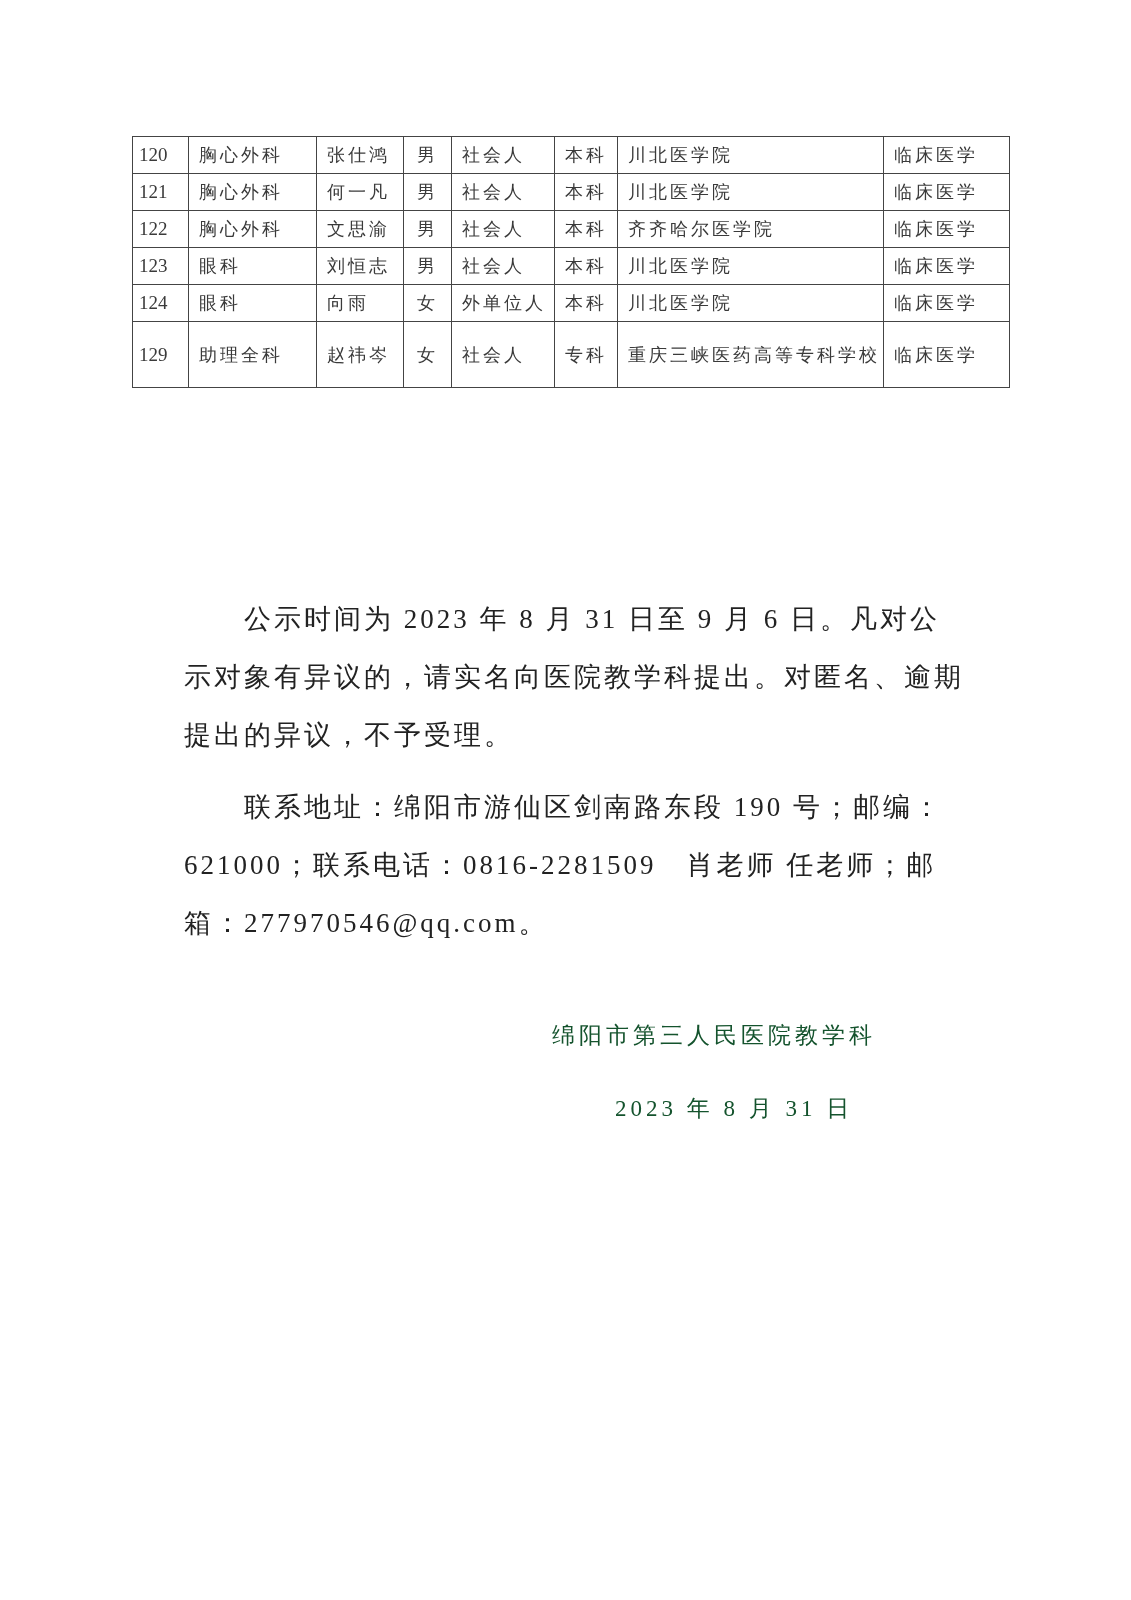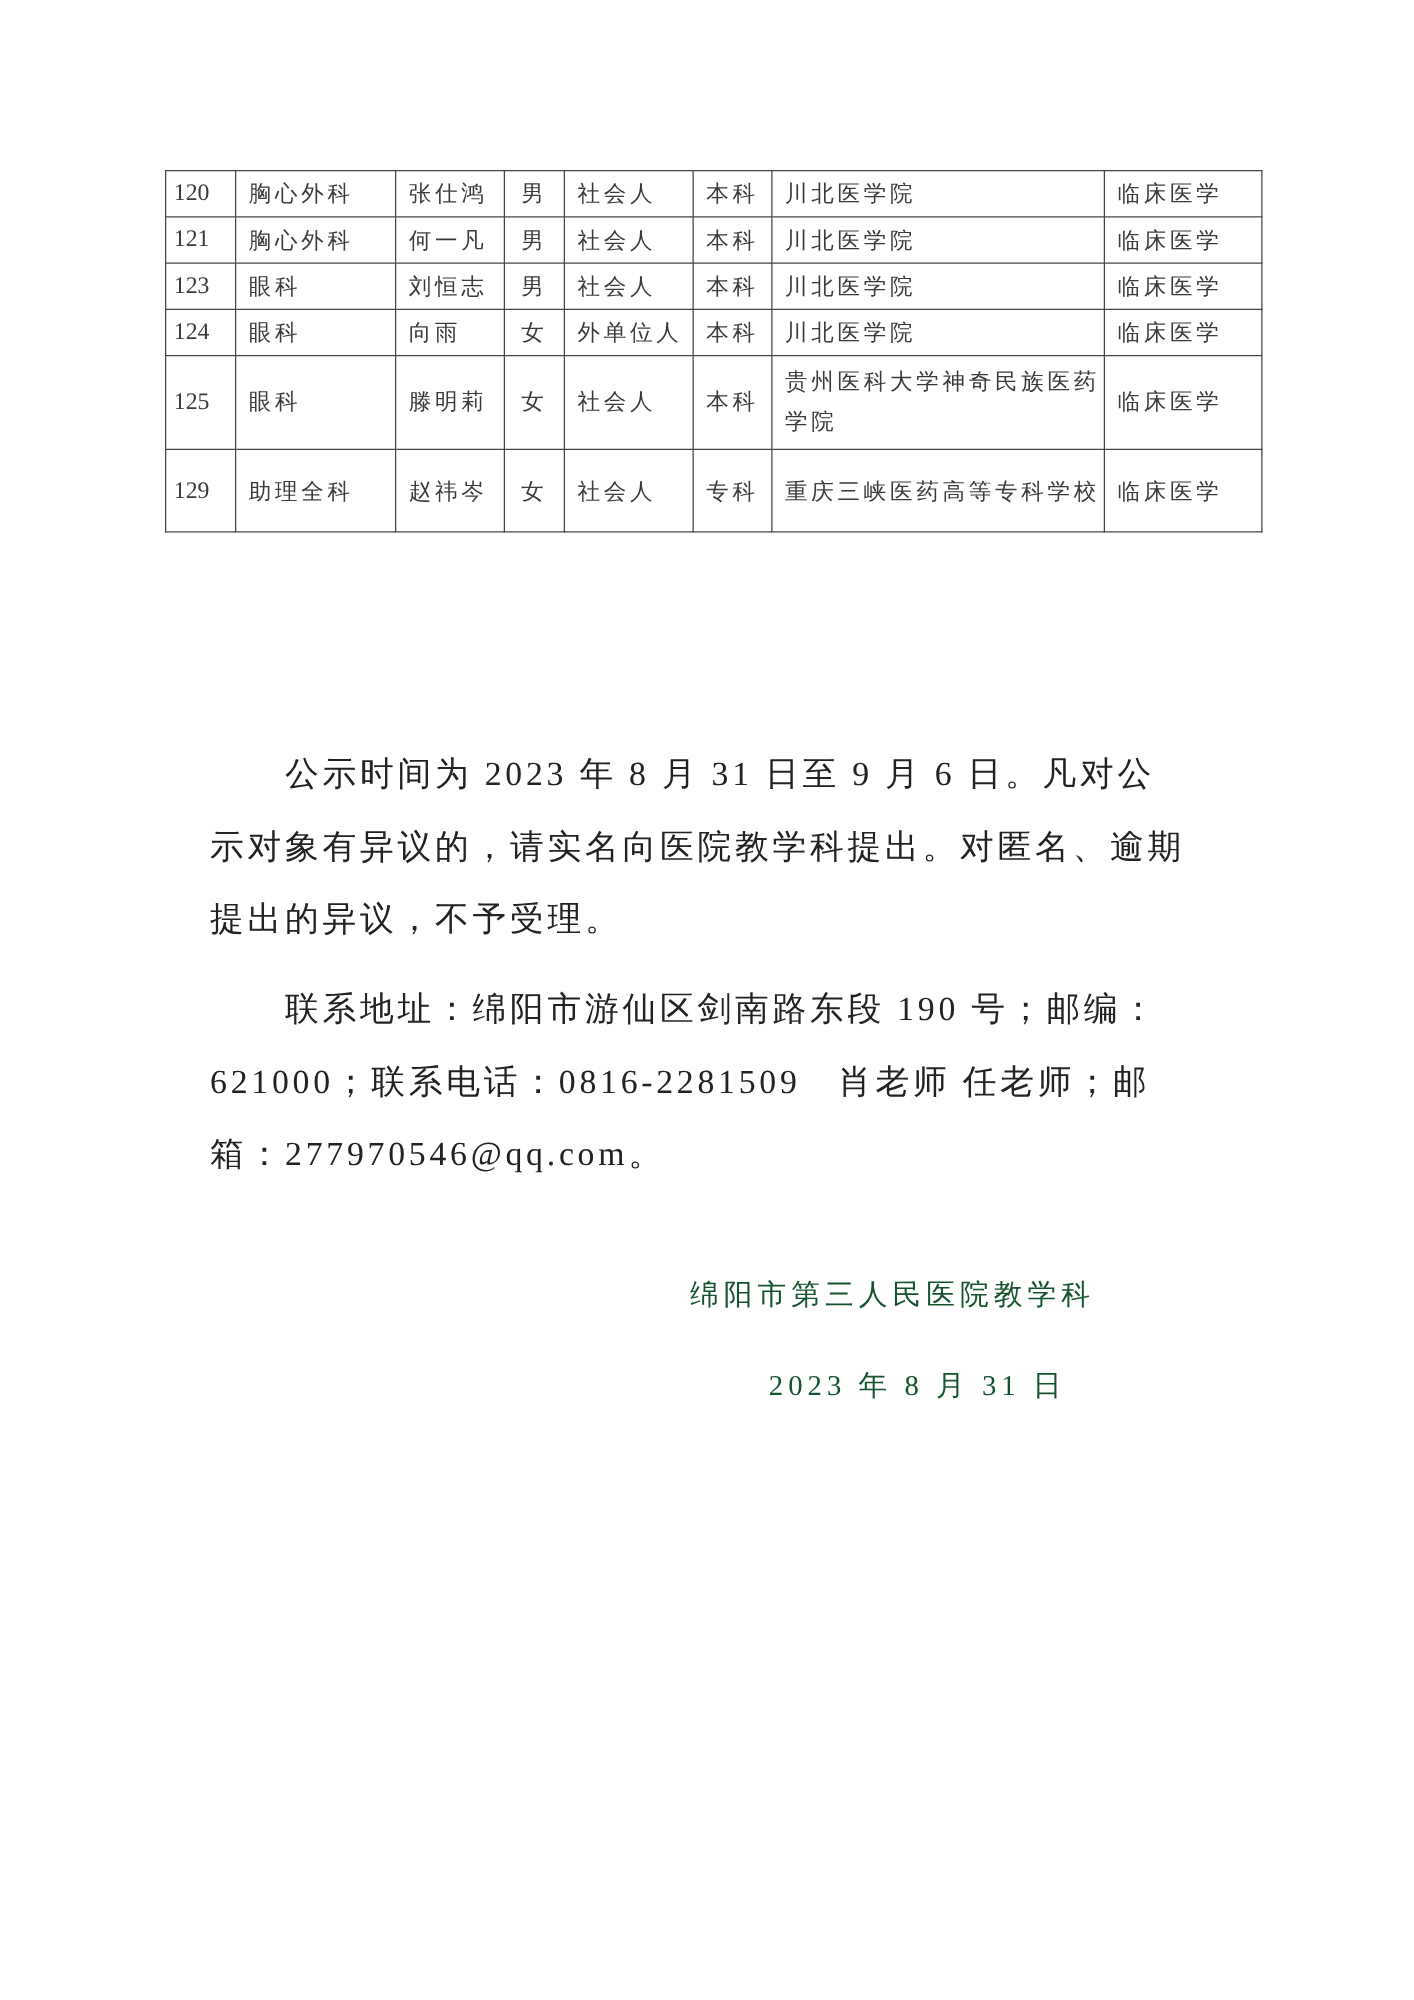--- a/index.html
+++ b/index.html
@@ -8,21 +8,21 @@
   table.roster { position:absolute; left:116px; top:136px; border-collapse:collapse;
                  table-layout:fixed; width:877px;margin-left:16px; }
   table.roster td { border:1.3px solid #444; font-size:18px; color:#3a3a3a;
                     padding:0 0 0 10px; vertical-align:middle; letter-spacing:3px;
                     font-family:"DejaVu Sans","Liberation Sans",sans-serif; font-weight:300; }
   table.roster td.num { padding-left:6px; letter-spacing:0; font-family:"Liberation Serif",serif; font-size:19px; }
   table.roster td.center { text-align:center; padding-left:0; }
   tr.r37 td { height:36px; }
   tr.r75 td { height:74px; line-height:32px; }
   tr.r66 td { height:65px; }
-  .para { position:absolute; left:168px; width:780px; font-size:27px; line-height:58px;
+  .para { position:absolute; left:184px; width:780px; font-size:27px; line-height:58px;
           color:#222; letter-spacing:3px; font-family:"Liberation Serif","DejaVu Serif",serif; }
   .para p { margin:0; }
   .indent { text-indent:60px; }
   .sign { position:absolute; font-size:23px; color:#14532d; letter-spacing:4px;
           font-family:"Liberation Serif","DejaVu Serif",serif; }
 </style>
 </head>
 <body>
 
 <table class="roster">
@@ -51,47 +51,47 @@
         <td class="num">121</td>
         <td>胸心外科</td>
         <td>何一凡</td>
         <td class="center">男</td>
         <td>社会人</td>
         <td class="center">本科</td>
         <td>川北医学院</td>
         <td>临床医学</td>
       </tr>
       <tr class="r37">
+        <td class="num">122</td>
+        <td>胸心外科</td>
+        <td>文思渝</td>
+        <td class="center">男</td>
+        <td>社会人</td>
+        <td class="center">本科</td>
+        <td>齐齐哈尔医学院</td>
+        <td>临床医学</td>
+      </tr>
+      <tr class="r37">
         <td class="num">123</td>
         <td>眼科</td>
         <td>刘恒志</td>
         <td class="center">男</td>
         <td>社会人</td>
         <td class="center">本科</td>
         <td>川北医学院</td>
         <td>临床医学</td>
       </tr>
       <tr class="r37">
         <td class="num">124</td>
         <td>眼科</td>
         <td>向雨</td>
         <td class="center">女</td>
         <td>外单位人</td>
         <td class="center">本科</td>
         <td>川北医学院</td>
-        <td>临床医学</td>
-      </tr>
-      <tr class="r75">
-        <td class="num">125</td>
-        <td>眼科</td>
-        <td>滕明莉</td>
-        <td class="center">女</td>
-        <td>社会人</td>
-        <td class="center">本科</td>
-        <td>贵州医科大学神奇民族医药学院</td>
         <td>临床医学</td>
       </tr>
       <tr class="r66">
         <td class="num">129</td>
         <td>助理全科</td>
         <td>赵祎岑</td>
         <td class="center">女</td>
         <td>社会人</td>
         <td class="center">专科</td>
         <td>重庆三峡医药高等专科学校</td>

